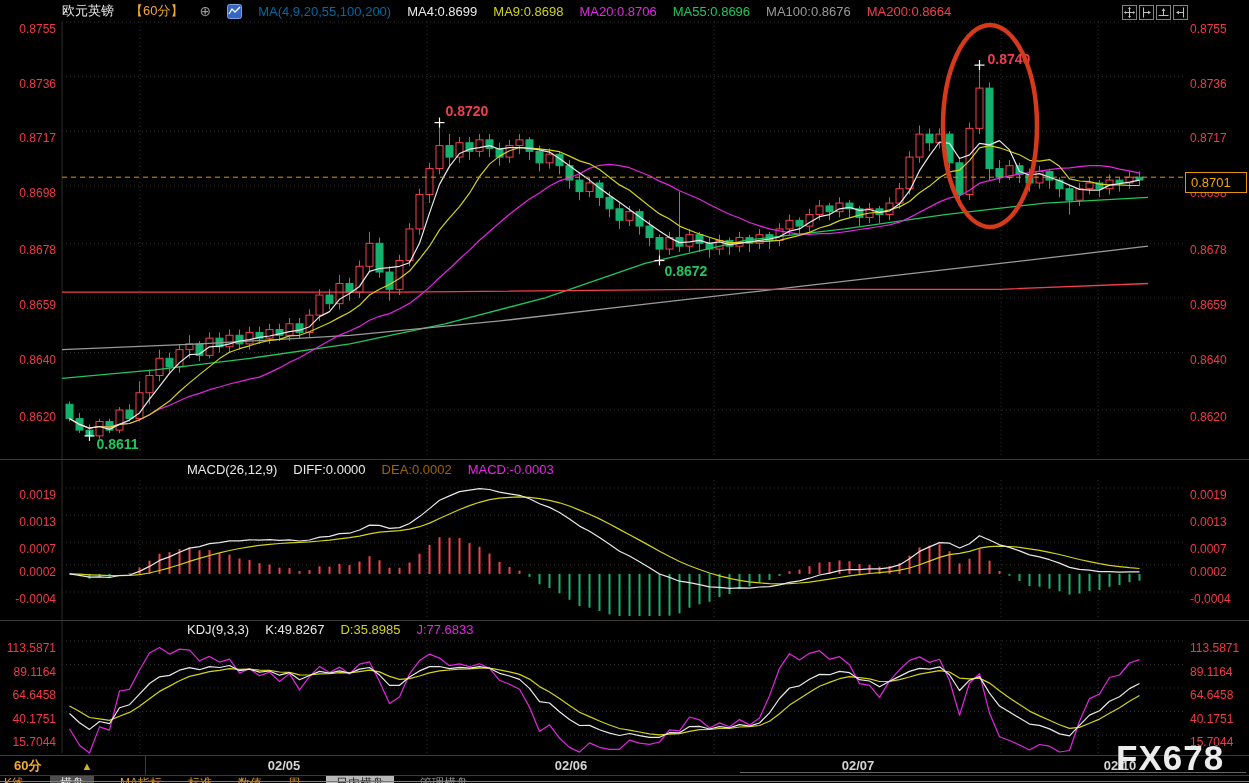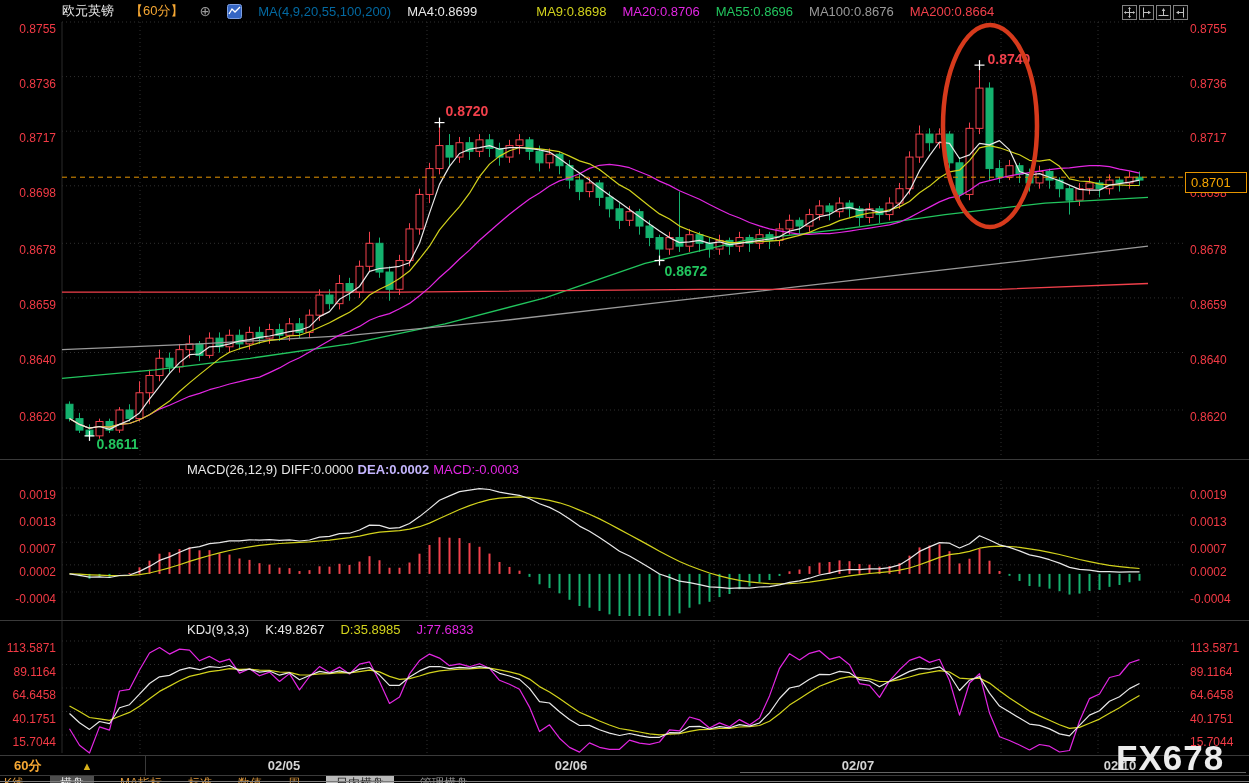--- a/index.html
+++ b/index.html
@@ -3,21 +3,21 @@
 <meta charset="utf-8">
 <style>
   html,body{margin:0;padding:0;background:#000;}
   #app{position:relative;width:1249px;height:783px;background:#000;overflow:hidden;
        font-family:"Liberation Sans","DejaVu Sans",sans-serif;color:#ddd;}
   #chart-svg{position:absolute;left:0;top:0;}
   .axlab{position:absolute;font-size:12px;line-height:12px;transform:translateY(-50%);white-space:nowrap;margin-top:7px;}
   .dlab{position:absolute;font-size:13px;font-weight:bold;color:#d4d4d4;transform:translateX(-50%);}
   .legend{position:absolute;display:flex;gap:12px;align-items:center;font-size:13px;white-space:nowrap;height:16px;}
   #header-main{left:62px;top:3px;gap:16px;}
-  #macd-legend{left:187px;top:461px;gap:4px;}
+  #macd-legend{left:187px;top:461px;gap:16px;}
   #kdj-legend{left:187px;top:621px;gap:16px;}
   .hsep{position:absolute;left:0;width:100%;height:1px;background:#3a3a3a;}
   #toolbar{position:absolute;left:1122px;top:5px;display:flex;gap:2px;}
   .tbtn{width:15px;height:15px;border:1px solid #828282;background:#050505;display:flex;align-items:center;justify-content:center;box-sizing:border-box;cursor:pointer;}
   #price-box{position:absolute;left:1185px;top:172px;width:62px;height:21px;border:1px solid #e59400;
              box-sizing:border-box;background:#000;color:#f7a600;font-size:13px;line-height:19px;padding-left:5px;z-index:5;}
   #watermark{position:absolute;left:1116px;top:738px;font-size:35px;font-weight:bold;color:#ececec;letter-spacing:1px;z-index:6;}
   #period-cell{position:absolute;left:0;top:756px;width:146px;height:19px;display:flex;align-items:center;
                gap:40px;padding-left:14px;border-right:1px solid #3a3a3a;box-sizing:border-box;font-size:13px;font-weight:bold;}
   #period-label{color:#f5a733;}
@@ -446,21 +446,21 @@
     <span id="plus-btn">⊕</span>
     <span style="display:inline-flex;">
       <svg width="15" height="15">
           <rect x="0.5" y="0.5" width="14" height="14" rx="2" fill="#3566c4" stroke="#7e9fe0"></rect>
       <polyline points="2,10 5,5 8,8 13,3" fill="none" stroke="#fff" stroke-width="1.3"></polyline>
         </svg>
     </span>
     <span id="ma-title">MA(4,9,20,55,100,200)</span>
     <span id="ma-values" style="display:flex;gap:16px;">
         <span style="color: rgb(232, 232, 232);">MA4:0.8699</span>
-        <span style="color: rgb(210, 210, 28); margin-left: 43px;">MA9:0.8698</span>
+        <span style="color: rgb(210, 210, 28);">MA9:0.8698</span>
         <span style="color: rgb(226, 38, 226);">MA20:0.8706</span>
         <span style="color: rgb(34, 197, 94);">MA55:0.8696</span>
         <span style="color: rgb(154, 154, 154);">MA100:0.8676</span>
         <span style="color: rgb(241, 64, 75);">MA200:0.8664</span>
       </span>
   </div>
 
   <div id="toolbar">
     <div class="tbtn">
       <svg width="11" height="11">
@@ -484,21 +484,21 @@
       <svg width="11" height="11">
           <path d="M8.5 0.5v10M8.5 5.5H3" stroke="#c0c0c0" fill="none"></path>
       <path d="M1 5.5 L4 3.8v3.4Z" fill="#c0c0c0"></path>
         </svg>
     </div>
   </div>
 
   <div id="macd-legend" class="legend">
       <span style="color: rgb(232, 232, 232);">MACD(26,12,9)</span>
       <span style="color: rgb(232, 232, 232);">DIFF:0.0000</span>
-      <span style="color: #c4b5fd; font-weight: bold;">DEA:0.0002</span>
+      <span style="color: #a16207;">DEA:0.0002</span>
       <span style="color: rgb(226, 38, 226);">MACD:-0.0003</span>
     </div>
   <div id="kdj-legend" class="legend">
       <span style="color: rgb(232, 232, 232);">KDJ(9,3,3)</span>
       <span style="color: rgb(232, 232, 232);">K:49.8267</span>
       <span style="color: rgb(210, 210, 28);">D:35.8985</span>
       <span style="color: rgb(226, 38, 226);">J:77.6833</span>
     </div>
 
   <div id="price-box">

